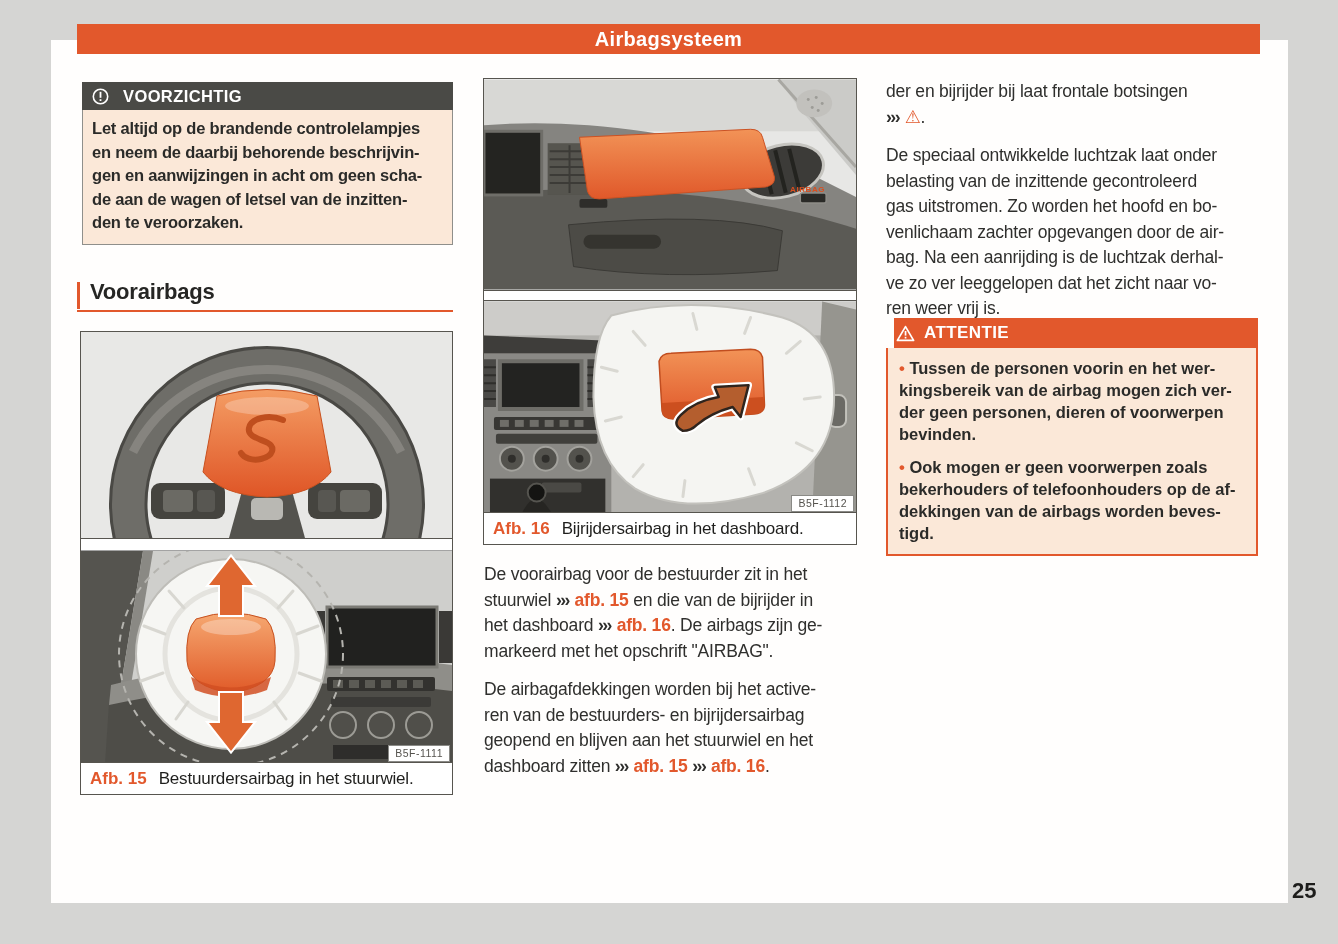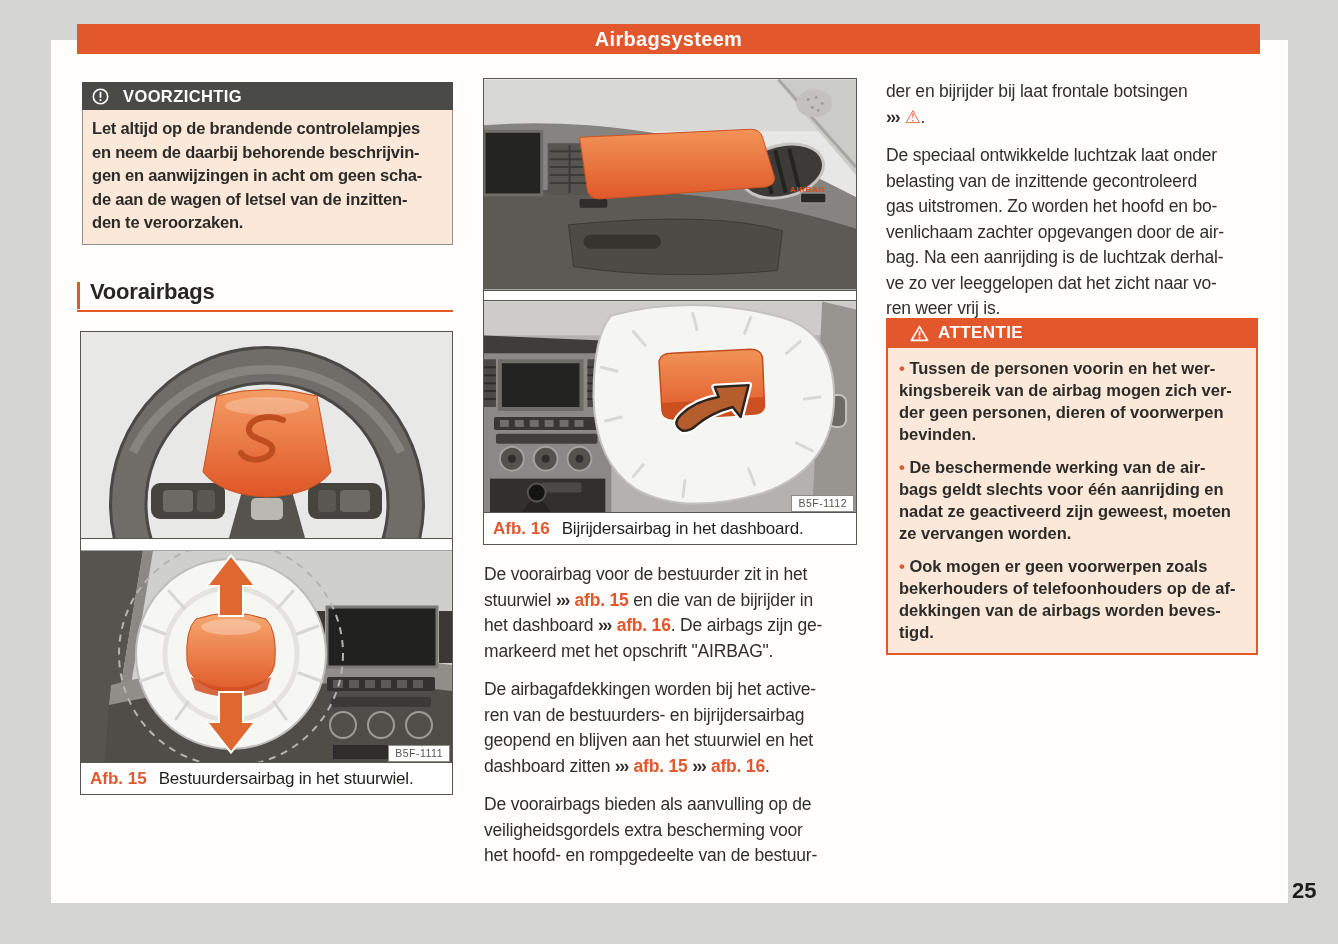--- a/index.html
+++ b/index.html
@@ -45,21 +45,21 @@
   .coltext p{margin:0 0 13px 0;white-space:pre;}
   .midtext{left:484px;top:562px;width:390px;}
   .righttext{left:886px;top:79px;width:392px;}
   .ref{color:#e2582c;font-weight:bold;}
   .arr{font-weight:bold;color:#2f2f2d;letter-spacing:-1.5px;margin-right:1px;}
   .tri{color:#e2582c;font-size:18px;}
 
   
   .att{left:886px;top:318px;width:372px;}
   .att-h{height:30px;background:#e2582c;color:#fff;display:flex;align-items:center;gap:9px;
-      padding-left:24px;font-size:17px;font-weight:bold;letter-spacing:.4px;}
+      padding-left:2px;font-size:17px;font-weight:bold;letter-spacing:.4px;margin-left:8px;}
   .att-b{background:#fbe8d8;border:2px solid #e2582c;border-top:none;padding:9px 11px 10px 11px;
       font-size:16.5px;font-weight:bold;line-height:22px;color:#2b2b29;}
   .att-b p{margin:0 0 11px 0;white-space:pre;}
   .att-b p:last-child{margin-bottom:0;}
   .bu{color:#e2582c;}
 </style>
 </head>
 <body>
 
 <div class="abs page"></div>
@@ -286,23 +286,20 @@
 
 <div class="abs coltext midtext">
   <p><span>De voorairbag voor de bestuurder zit in het
 stuurwiel </span><span class="arr">›››</span><span> </span><span class="ref">afb. 15</span><span> en die van de bijrijder in
 het dashboard </span><span class="arr">›››</span><span> </span><span class="ref">afb. 16</span><span>. De airbags zijn ge-
 markeerd met het opschrift "AIRBAG".</span></p>
   <p><span>De airbagafdekkingen worden bij het active-
 ren van de bestuurders- en bijrijdersairbag
 geopend en blijven aan het stuurwiel en het
 dashboard zitten </span><span class="arr">›››</span><span> </span><span class="ref">afb. 15</span><span> </span><span class="arr">›››</span><span> </span><span class="ref">afb. 16</span><span>.</span></p>
-  <p><span>De voorairbags bieden als aanvulling op de
-veiligheidsgordels extra bescherming voor
-het hoofd- en rompgedeelte van de bestuur-</span></p>
 </div>
 
 <div class="abs coltext righttext">
   <p><span>der en bijrijder bij laat frontale botsingen
 </span><span class="arr">›››</span><span> </span><span class="tri">⚠</span><span>.</span></p>
   <p>De speciaal ontwikkelde luchtzak laat onder
 belasting van de inzittende gecontroleerd
 gas uitstromen. Zo worden het hoofd en bo-
 venlichaam zachter opgevangen door de air-
 bag. Na een aanrijding is de luchtzak derhal-
@@ -317,24 +314,20 @@
       <rect x="8.7" y="6" width="1.7" height="4.6" fill="#fff"></rect>
       <rect x="8.7" y="11.8" width="1.7" height="1.7" fill="#fff"></rect>
     </svg>
     <span>ATTENTIE</span>
   </div>
   <div class="att-b">
     <p><span class="bu">• </span><span>Tussen de personen voorin en het wer-
 kingsbereik van de airbag mogen zich ver-
 der geen personen, dieren of voorwerpen
 bevinden.</span></p>
-    <p><span class="bu">• </span><span>De beschermende werking van de air-
-bags geldt slechts voor één aanrijding en
-nadat ze geactiveerd zijn geweest, moeten
-ze vervangen worden.</span></p>
     <p><span class="bu">• </span><span>Ook mogen er geen voorwerpen zoals
 bekerhouders of telefoonhouders op de af-
 dekkingen van de airbags worden beves-
 tigd.</span></p>
   </div>
 </div>
 
 <div class="abs pagenum">25</div>
 
 </body></html>

